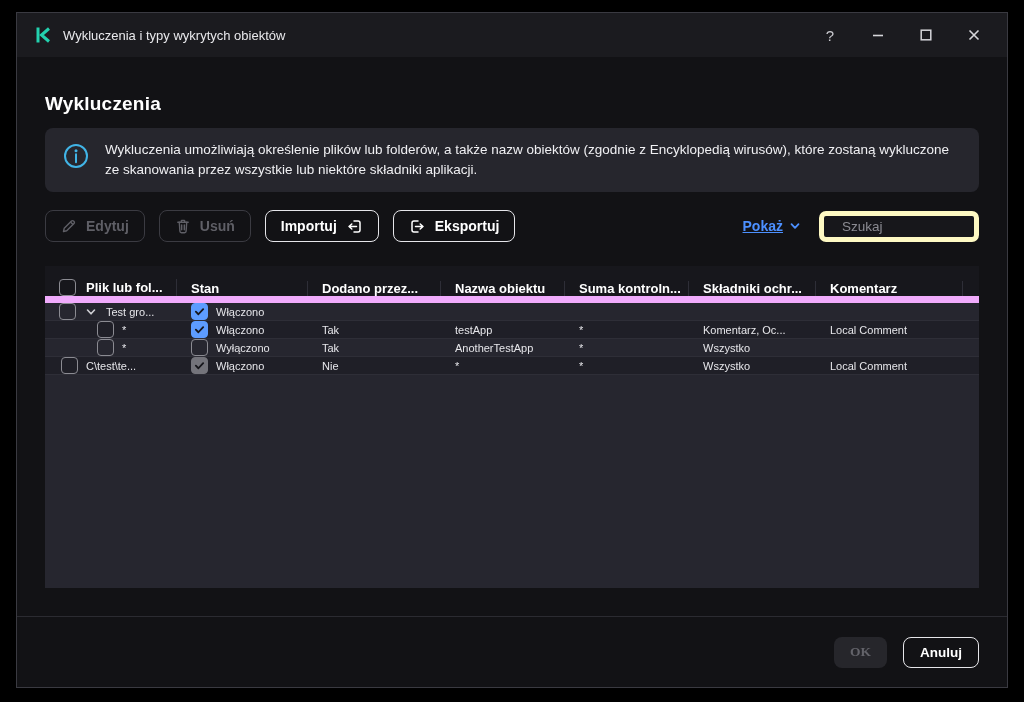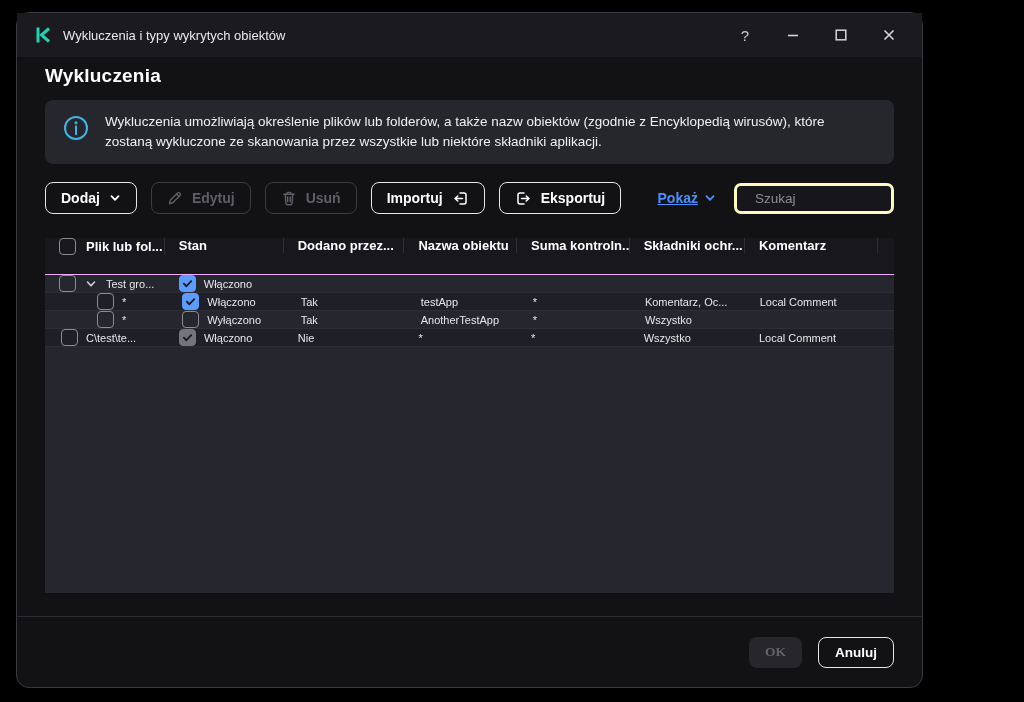--- a/index.html
+++ b/index.html
@@ -1,20 +1,20 @@
 <!DOCTYPE html>
 <html><head>
 <meta charset="utf-8">
 <style>
   * { margin:0; padding:0; box-sizing:border-box; }
   html,body { width:1024px; height:702px; background:#000; overflow:hidden;
               font-family:"Liberation Sans", sans-serif; }
-  .window { position:absolute; left:16px; top:12px; width:907px; height:676px;
-            background:#121215; border:1px solid #3a3a41; border-radius:13px;
-            display:flex; flex-direction:column; color:#e8e8ec; }
+  .window { position:absolute; left:16px; top:12px; width:992px; height:676px;
+            background:#121215; border:1px solid #3a3a41; border-radius:0;
+            display:flex; flex-direction:column; color:#e8e8ec;gap:28px; }
 
   
   .titlebar { height:44px; flex:0 0 44px; display:flex; align-items:center;
               padding:0 24px 0 16px; background:#1b1b1f; }
   .logo { width:20px; height:20px; display:flex; align-items:center; justify-content:center; }
   .tb-title { margin-left:10px; font-size:13px; color:#e9e9ec; }
   .tb-controls { margin-left:auto; display:flex; align-items:center; gap:30px; }
   .tbtn { width:18px; height:18px; display:flex; align-items:center; justify-content:center;
           cursor:pointer; color:#c9c9ce; font-size:15px; }
 
@@ -32,30 +32,30 @@
   .btn { display:inline-flex; align-items:center; gap:9px; height:32px; padding:0 15px;
          border:1.5px solid #e6e6ea; border-radius:8px; background:transparent;
          color:#fff; font-family:"Liberation Sans", sans-serif;
          font-size:14px; font-weight:bold; cursor:pointer; }
   .btn + .btn { margin-left:14px; }
   .btn.disabled { border-color:#3b3b42; color:#5f5f66; cursor:default; }
   .btn.disabled svg { stroke:#5f5f66; }
   .toolbar-right { margin-left:auto; display:flex; align-items:center; gap:18px; }
   .show-link { display:inline-flex; align-items:center; gap:6px; color:#4c90ff;
                font-size:14px; font-weight:bold; cursor:pointer;text-decoration:underline; }
-  .searchbox { width:160px; height:31px; border:3px solid #fef9c3; border-radius:7px;
+  .searchbox { width:160px; height:31px; border:5px solid #fef9c3; border-radius:7px;
                background:#17171b; display:flex; align-items:center; padding:0 10px; }
   .searchbox input { flex:1; margin-left:8px; background:transparent; border:none; outline:none;
                      color:#e8e8ec; font-size:13.5px; font-family:"Liberation Sans", sans-serif; }
   .searchbox input::placeholder { color:#8b8b92; }
 
   
   .table { margin-top:24px; height:355px; display:flex; flex-direction:column; overflow:hidden; }
-  .thead { display:flex; flex:0 0 37px; background:#17171c; align-items:flex-start;
-           border-bottom:1px solid #f0abfc; }
+  .thead { display:flex; flex:0 0 37px; background:#17171c; align-items:flex-end;
+           border-bottom:7px solid #f0abfc; }
   .thead .cell { display:flex; align-items:center; border-right:1px solid #2e2e37;
                  font-size:13px; font-weight:bold; color:#fff; padding-left:14px;
                  white-space:nowrap; overflow:hidden; }
   .thead .cell.c1 { gap:10px; }
   .thead .cell.c8 { border-right:none; }
   .c1{width:132px;} .c2{width:131px;} .c3{width:133px;} .c4{width:124px;}
   .c5{width:124px;} .c6{width:127px;} .c7{width:147px;} .c8{width:16px;}
 
   .trow { display:flex; flex:0 0 40px; align-items:stretch; border-bottom:1px solid #2e2e37; }
   .trow.shade-a { background:#26262f; }
@@ -125,26 +125,20 @@
         <svg width="26" height="26" viewBox="0 0 26 26">
           <circle cx="13" cy="13" r="11" fill="none" stroke="#41b4e6" stroke-width="2"></circle>
           <circle cx="13" cy="7.8" r="1.5" fill="#41b4e6"></circle>
           <path d="M13 11.2v8" stroke="#41b4e6" stroke-width="2" stroke-linecap="round"></path>
         </svg>
       </span>
       <p>Wykluczenia umożliwiają określenie plików lub folderów, a także nazw obiektów (zgodnie z Encyklopedią wirusów), które zostaną wykluczone ze skanowania przez wszystkie lub niektóre składniki aplikacji.</p>
     </div>
 
     <div class="toolbar">
-      <button class="btn">
-        <span>Dodaj</span>
-        <svg width="12" height="12" viewBox="0 0 12 12">
-            <path d="M2.5 4.2 6 7.8 9.5 4.2" fill="none" stroke="#fff" stroke-width="1.8" stroke-linecap="round" stroke-linejoin="round"></path>
-          </svg>
-      </button>
       <button class="btn disabled">
         <svg width="16" height="16" viewBox="0 0 16 16" fill="none" stroke="#5f5f66" stroke-width="1.4" stroke-linejoin="round">
           <path d="M2.5 13.5l.7-3.2 7.3-7.3a1.4 1.4 0 0 1 2 0l.5.5a1.4 1.4 0 0 1 0 2l-7.3 7.3-3.2.7z"></path>
           <path d="M9.5 4l2.5 2.5"></path>
         </svg>
         <span>Edytuj</span>
       </button>
       <button class="btn disabled">
         <svg width="16" height="16" viewBox="0 0 16 16" fill="none" stroke="#5f5f66" stroke-width="1.4" stroke-linecap="round">
           <path d="M2.8 4.3h10.4M6.3 4.3V3a.6.6 0 0 1 .6-.6h2.2a.6.6 0 0 1 .6.6v1.3"></path>

